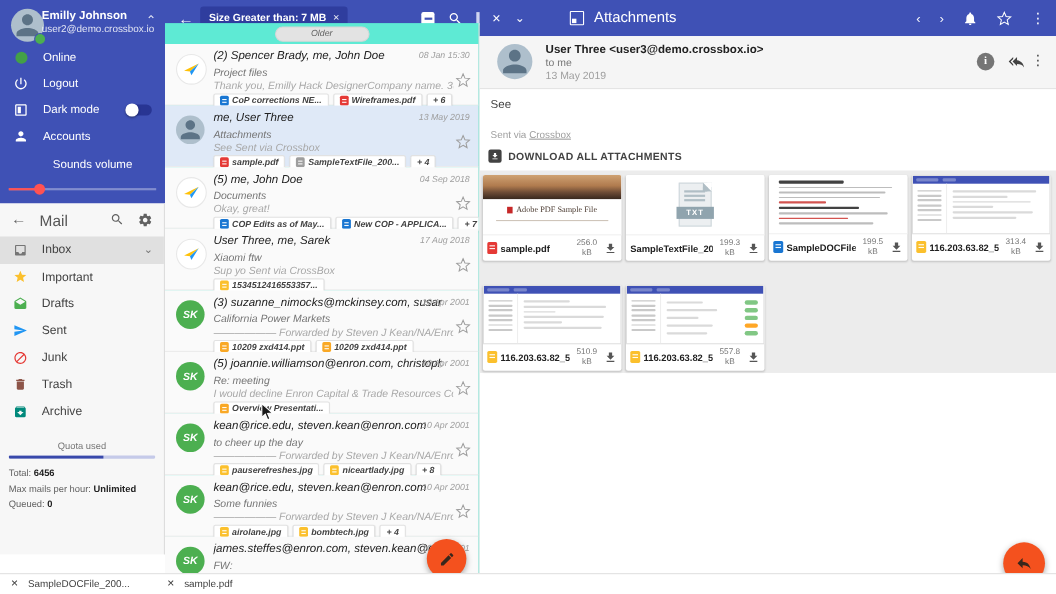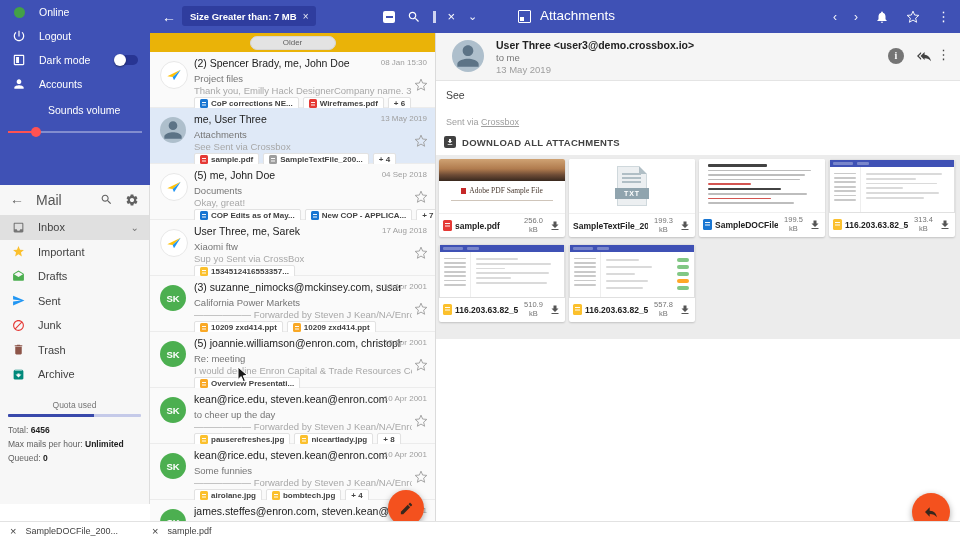--- a/index.html
+++ b/index.html
@@ -58,21 +58,21 @@
   .tb-chevdown{position:absolute;left:318px;top:10px;font-size:11px;opacity:.95;}
   .popup-ic{position:absolute;left:368px;top:10px;width:11px;height:11px;border:1.5px solid #fff;border-radius:1px;}
   .popup-ic i{position:absolute;left:1px;bottom:1px;width:4px;height:4px;background:#fff;}
   .tb-title{position:absolute;left:390px;top:8px;font-size:13.5px;}
   .tb-right{position:absolute;right:10px;top:0;height:33px;display:flex;align-items:center;gap:17px;}
   .tb-right .chv{font-size:12px;opacity:.95;}
   .tb-bell{width:14px;height:14px;fill:#fff;}
   .tb-star{width:14px;height:14px;fill:none;stroke:#fff;stroke-width:1.6;}
   .tb-more{font-size:13px;letter-spacing:0;}
   
-  .list{position:absolute;left:150px;top:33px;width:285px;bottom:18px;background:#eab308;border-right:1px solid #DBDBDB;overflow:hidden;}
+  .list{position:absolute;left:150px;top:21px;width:285px;bottom:18px;background:#5eead4;border-right:1px solid #DBDBDB;overflow:hidden;font-style:italic;}
   .older{width:84px;height:12px;margin:3px auto 2px auto;background:#E3E3E3;border:1px solid #D6D6D6;border-radius:7px;text-align:center;font-size:8px;color:#616161;line-height:12px;}
   .mail-item{position:relative;height:56px;border-bottom:1px solid #ECECEC;background:#FAFAFA;padding:5px 8px 0 44px;box-sizing:border-box;}
   .mail-item.sel{background:#DFE9F7;}
   .mi-av{position:absolute;left:10px;top:9px;width:26px;height:26px;}
   .av-plane{background:#fff;border:1px solid #E8E8E8;}
   .av-photo{background:#AEBFCC;}
   .av-sk{background:#4CAF50;color:#fff;font-size:9.5px;font-weight:bold;}
   .mi-from{font-size:10.5px;color:#212121;width:208px;white-space:nowrap;overflow:hidden;}
   .mi-date{position:absolute;right:8px;top:6px;font-size:8px;color:#9E9E9E;}
   .mi-subj{font-size:9.5px;color:#757575;margin-top:4px;width:215px;white-space:nowrap;overflow:hidden;}
@@ -100,21 +100,21 @@
   .mh-more{position:absolute;right:10px;top:14px;font-size:13px;color:#424242;}
   .msg-body-see{position:absolute;left:10px;top:56px;font-size:10.5px;color:#424242;}
   .msg-sentvia{position:absolute;left:10px;top:84px;font-size:9px;color:#9E9E9E;}
   .msg-sentvia a{color:#9E9E9E;text-decoration:underline;}
   .dl-all{position:absolute;left:8px;top:103px;display:flex;align-items:center;gap:6px;cursor:default;}
   .dl-ic{width:12px;height:12px;background:#424242;border-radius:2px;display:flex;align-items:center;justify-content:center;}
   .dl-ic svg{width:8px;height:8px;fill:#fff;}
   .dl-lbl{font-size:9.5px;font-weight:bold;color:#424242;letter-spacing:.3px;}
   .att-region{position:absolute;left:0;right:0;top:122px;height:184px;background:#ECECEC;padding:4px 0 0 3px;box-sizing:border-box;}
   .cards{display:flex;flex-wrap:wrap;}
-  .card{width:126px;height:78px;background:#fff;border-radius:2px;box-shadow:0 1px 2px rgba(0,0,0,.18);margin:0 4px 7px 0;overflow:hidden;}
+  .card{width:126px;height:78px;background:#fff;border-radius:2px;box-shadow:0 1px 2px rgba(0,0,0,.18);margin:0 4px 22px 0;overflow:hidden;}
   .card-prev{height:54px;position:relative;overflow:hidden;border-bottom:1px solid #F0F0F0;background:#fff;}
   .card-foot{height:23px;display:flex;align-items:center;padding:0 4px;gap:3px;}
   .card-foot .fic{width:9px;height:11px;}
   .cf-name{flex:1;font-size:8.5px;font-weight:bold;color:#212121;white-space:nowrap;overflow:hidden;}
   .cf-size{width:25px;font-size:7.5px;color:#757575;line-height:1.15;flex:none;text-align:center;}
   .cf-dl{width:12px;height:12px;fill:#555;flex:none;}
   
   .prev-pdf .img{height:22px;background:linear-gradient(180deg,#cfa273 0%,#b07b4e 45%,#6e4c36 72%,#38281e 100%);}
   .prev-pdf .cap{display:flex;align-items:center;justify-content:center;gap:3px;margin-top:5px;font-family:"Liberation Serif",serif;font-size:7.5px;color:#4a3a30;}
   .prev-pdf .cap i{width:5px;height:6px;background:#C62828;display:inline-block;}
@@ -149,20 +149,31 @@
   
   .cursor{position:absolute;left:237px;top:366px;z-index:20;}
 </style>
 </head>
 <body>
 
 <div id="app">
 
   <aside class="sidebar">
     <div class="account-panel">
+      <div class="acct-head">
+        <div class="av acct-avatar">
+          <svg width="30" height="30" viewBox="0 0 24 24">
+              <path fill="#5C7386" d="M12 12c2.2 0 4-1.8 4-4s-1.8-4-4-4-4 1.8-4 4 1.8 4 4 4zm0 2c-2.7 0-8 1.3-8 4v2h16v-2c0-2.7-5.3-4-8-4z"></path>
+            </svg>
+        </div>
+        <span class="status-dot"></span>
+        <div class="acct-name">Emilly Johnson</div>
+        <div class="acct-mail">user2@demo.crossbox.io</div>
+        <div class="chev-up">⌃</div>
+      </div>
       <div class="acct-item">
         <span class="dot-online"></span>
         <span class="lbl">Online</span>
       </div>
       <div class="acct-item">
         <svg class="ico" viewBox="0 0 24 24" fill="#fff">
             <path d="M13 3h-2v10h2V3zm4.83 2.17l-1.42 1.42C17.99 7.86 19 9.81 19 12c0 3.87-3.13 7-7 7s-7-3.13-7-7c0-2.19 1.01-4.14 2.58-5.42L6.17 5.17C4.23 6.82 3 9.26 3 12c0 4.97 4.03 9 9 9s9-4.03 9-9c0-2.74-1.23-5.18-3.17-6.83z"></path>
           </svg>
         <span class="lbl">Logout</span>
       </div>

